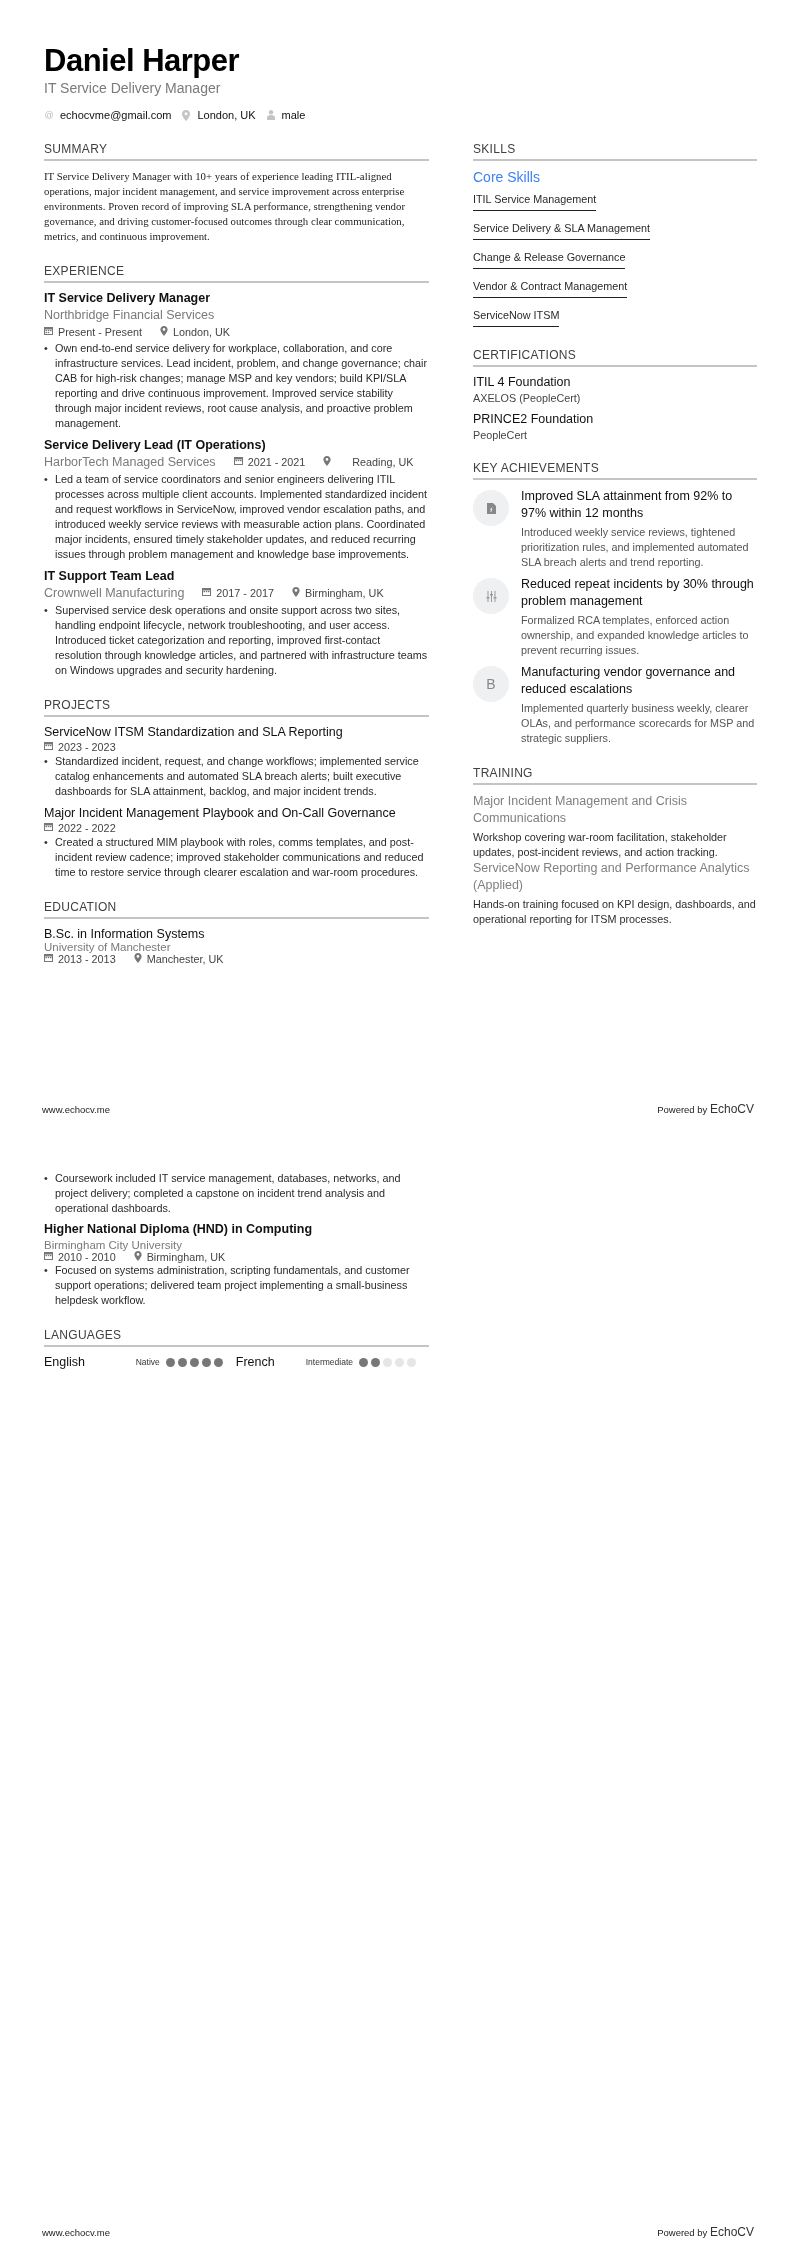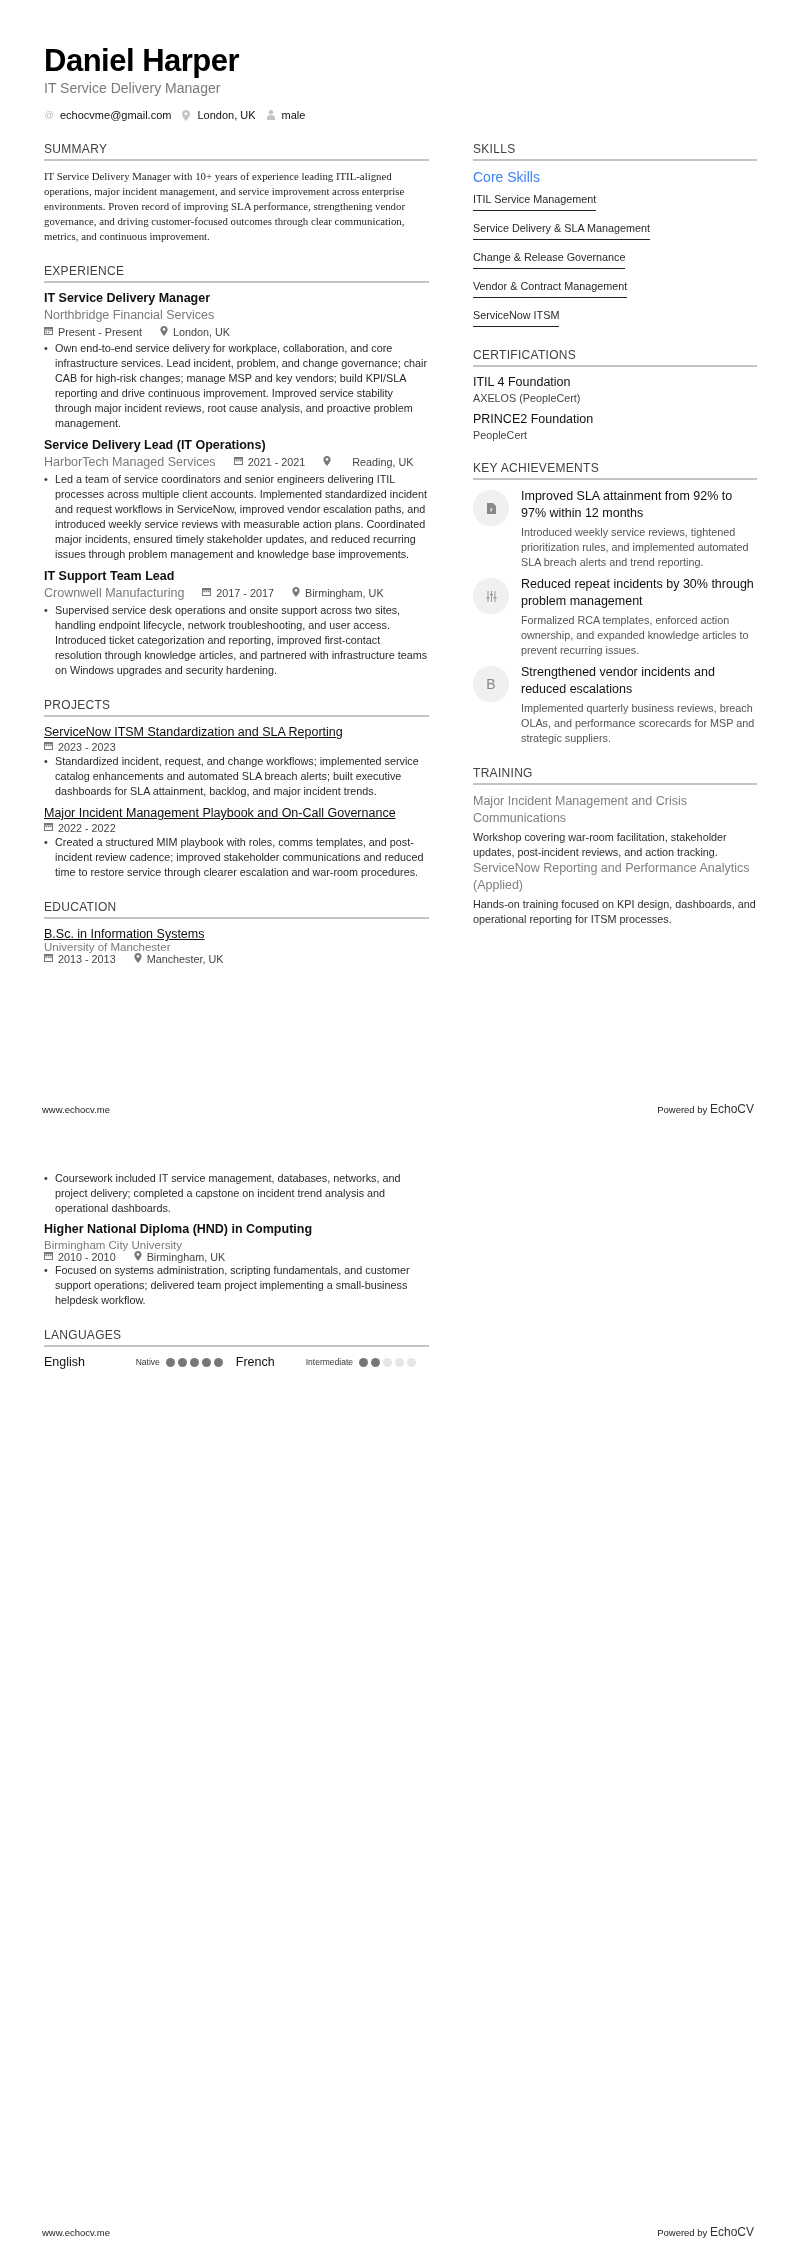--- a/index.html
+++ b/index.html
@@ -16,21 +16,21 @@
   .col-right { position: absolute; left: 473px; width: 284px; }
   .sec-title { font-size: 12px; color: #404040; letter-spacing: 0.3px; padding-bottom: 3px; border-bottom: 2px solid #c4c4c4; margin-bottom: 8px; }
   .p { font-size: 10.8px; line-height: 15px; color: #1e1e1e; font-family: Liberation Serif, serif; }
   .job-title { font-size: 12.5px; font-weight: bold; color: #111; margin-bottom: 3px; }
   .company { font-size: 12.5px; color: #7a7a7a; }
   .meta { font-size: 10.8px; color: #444; display: flex; align-items: center; }
   .meta .m { display: inline-flex; margin-right: 18px; }
   .meta svg { margin-right: 5px; }
   .bullet { position: relative; padding-left: 11px; font-size: 10.8px; line-height: 15px; color: #2a2a2a; }
   .bullet::before { content: "•"; position: absolute; left: 0; top: 0; color: #333; }
-  .proj-title { font-size: 12.5px; color: #111; text-decoration: underline; }
+  .proj-title { font-size: 12.5px; color: #111; }
   .skill-group { font-size: 14px; color: #3b82f6; margin-bottom: 4px; }
   .skill { font-size: 10.8px; color: #2a2a2a; display: inline-block; padding-bottom: 5px; border-bottom: 1px solid #222; margin-bottom: 7px; }
   .cert-title { font-size: 12.5px; color: #111; }
   .cert-org { font-size: 10.8px; color: #444; margin-top: 3px; }
   .ach { display: flex; margin-bottom: 6px; }
   .ach .circ { width: 36px; height: 36px; border-radius: 50%; background: #eef0f2; display: flex; align-items: center; justify-content: center; color: #888; font-size: 14px; flex-shrink: 0; margin-top: 2px; }
   .ach .body { margin-left: 12px; width: 236px; }
   .ach-title { font-size: 12.5px; line-height: 17px; color: #111; }
   .ach-desc { font-size: 10.8px; line-height: 15px; color: #555; margin-top: 3px; }
   .tr-title { font-size: 12.5px; line-height: 17px; color: #808080; }
@@ -276,22 +276,22 @@
             </svg>
         </div>
         <div class="body">
           <div class="ach-title">Reduced repeat incidents by 30% through problem management</div>
           <div class="ach-desc">Formalized RCA templates, enforced action ownership, and expanded knowledge articles to prevent recurring issues.</div>
         </div>
       </div>
       <div class="ach">
         <div class="circ">B</div>
         <div class="body">
-          <div class="ach-title">Strengthened vendor incidents and reduced escalations</div>
-          <div class="ach-desc">Implemented quarterly business reviews, breach OLAs, and performance scorecards for MSP and strategic suppliers.</div>
+          <div class="ach-title">Manufacturing vendor governance and reduced escalations</div>
+          <div class="ach-desc">Implemented quarterly business weekly, clearer OLAs, and performance scorecards for MSP and strategic suppliers.</div>
         </div>
       </div>
     </div>
 
     <div style="margin-top:20px;">
       <div class="sec-title">TRAINING</div>
       <div style="margin-top:6px;">
         <div class="tr-title">Major Incident Management and Crisis Communications</div>
         <div class="tr-desc">Workshop covering war-room facilitation, stakeholder updates, post-incident reviews, and action tracking.</div>
       </div>

